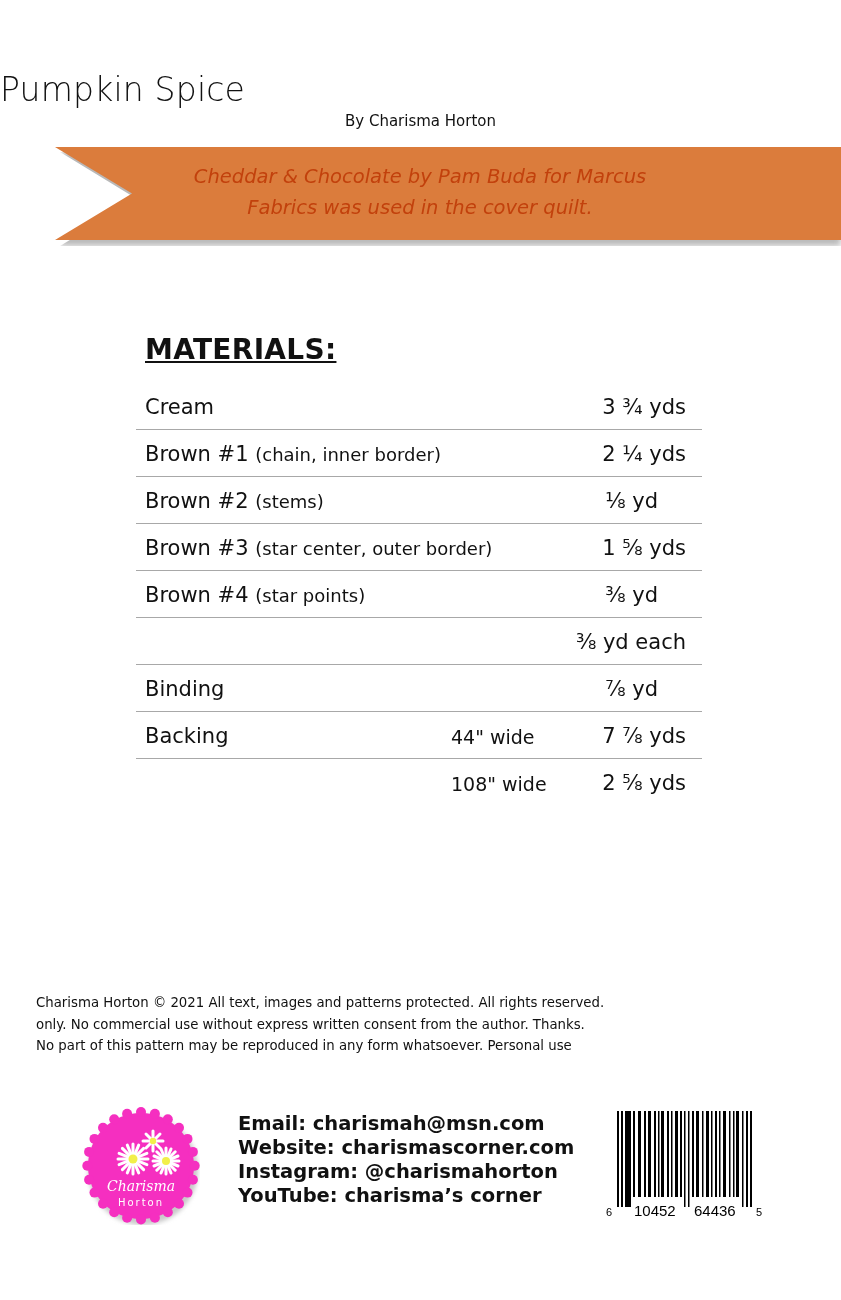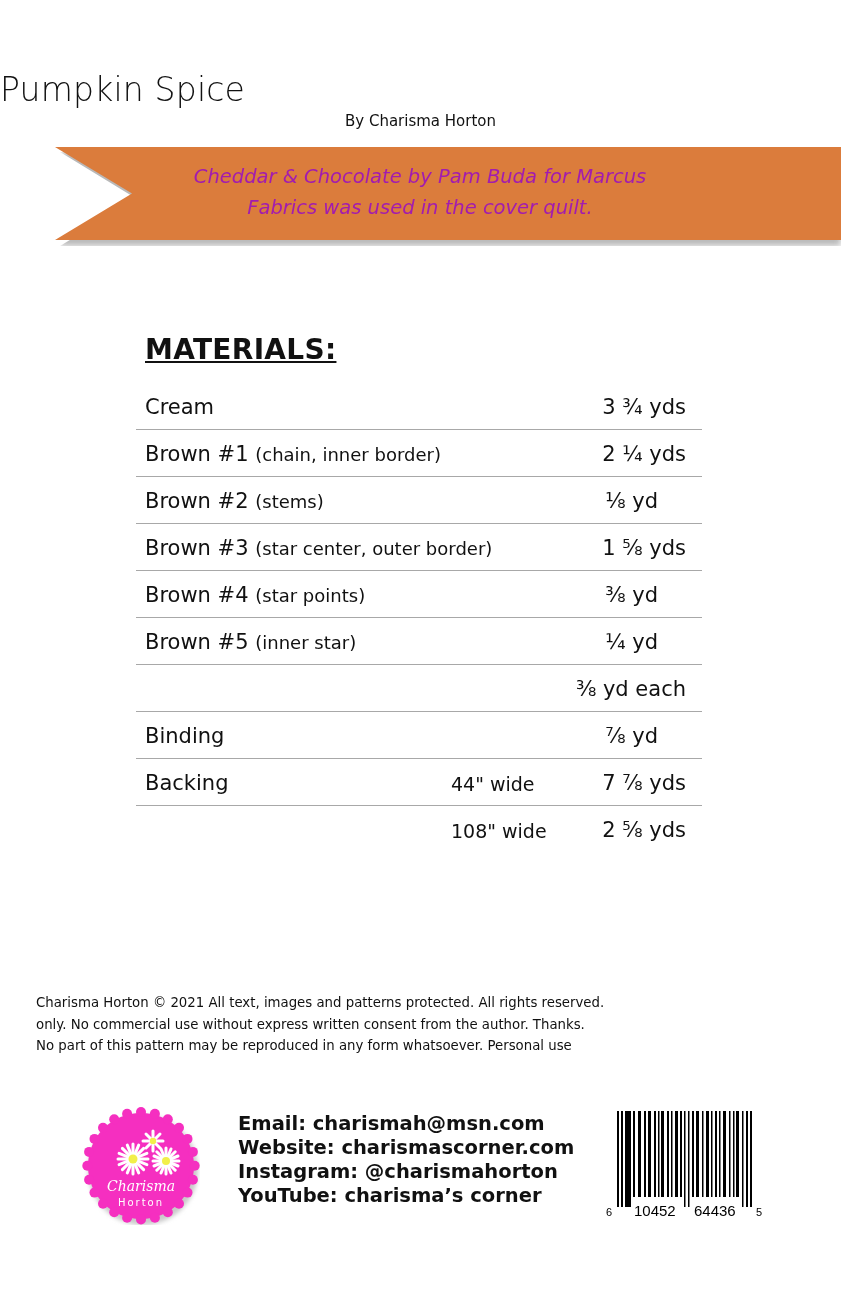--- a/index.html
+++ b/index.html
@@ -1,21 +1,21 @@
 <!DOCTYPE html>
 <html><head>
 <meta charset="utf-8">
 <style>
   html, body { margin: 0; padding: 0; background: #ffffff; }
   body { width: 841px; height: 1300px; position: relative; overflow: hidden; font-family: "DejaVu Sans", sans-serif; color: #111; }
   .title { position: absolute; top: 70px; left: 0; width: 841px; text-align: left; font-size: 33px; font-weight: 300; letter-spacing: 0.2px; }
   .byline { position: absolute; top: 112px; left: 0; width: 841px; text-align: center; font-size: 15px; }
   .banner-shadow { position: absolute; left: 60px; top: 152px; width: 781px; height: 94px; background: #b9b9b9; filter: blur(3px); clip-path: polygon(0 0, 100% 0, 100% 100%, 0 100%, 77px 50%); }
   .banner { position: absolute; left: 55px; top: 147px; width: 786px; height: 93px; background: #db7c3c; clip-path: polygon(0 0, 100% 0, 100% 100%, 0 100%, 77px 50%); }
-  .banner-text { position: absolute; left: 130px; top: 161px; width: 580px; text-align: center; color: #a21caf; font-style: italic; font-size: 19.5px; line-height: 31px; font-weight: 300; }
+  .banner-text { position: absolute; left: 130px; top: 161px; width: 580px; text-align: center; color: #c2410c; font-style: italic; font-size: 19.5px; line-height: 31px; font-weight: 300; }
   .mat-heading { position: absolute; left: 145px; top: 333px; font-size: 28px; font-weight: bold; letter-spacing: 0.3px; text-decoration: underline; }
   .mat-table { position: absolute; left: 136px; top: 383px; width: 566px; }
   .mat-row { position: relative; height: 46px; border-bottom: 1.5px solid #a8a8a8; }
   .mat-row.last { border-bottom: none; }
   .mat-name { position: absolute; left: 9px; top: 12px; font-size: 21px; }
   .mat-name .note { font-size: 18px; }
   .mat-width { position: absolute; left: 315px; top: 14px; font-size: 19px; }
   .mat-qty { position: absolute; right: 16px; top: 12px; font-size: 21px; text-align: right; }
   .legal { position: absolute; left: 0; top: 992px; width: 841px; text-align: left; font-size: 13.3px; line-height: 21.5px; padding-left: 36px; }
   .logo { position: absolute; left: 82px; top: 1107px; width: 118px; height: 118px; }
@@ -50,24 +50,20 @@
     <span class="mat-name"><span>Brown #2</span>&nbsp;<span class="note">(stems)</span></span>
     <span class="mat-qty" style="right:44px">⅛ yd</span>
   </div>
   <div class="mat-row">
     <span class="mat-name"><span>Brown #3</span>&nbsp;<span class="note">(star center, outer border)</span></span>
     <span class="mat-qty">1 ⅝ yds</span>
   </div>
   <div class="mat-row">
     <span class="mat-name"><span>Brown #4</span>&nbsp;<span class="note">(star points)</span></span>
     <span class="mat-qty" style="right:44px">⅜ yd</span>
-  </div>
-  <div class="mat-row">
-    <span class="mat-name"><span>Brown #5</span>&nbsp;<span class="note">(inner star)</span></span>
-    <span class="mat-qty" style="right:44px">¼ yd</span>
   </div>
   <div class="mat-row">
     <span class="mat-qty">⅜ yd each</span>
   </div>
   <div class="mat-row">
     <span class="mat-name"><span>Binding</span></span>
     <span class="mat-qty" style="right:44px">⅞ yd</span>
   </div>
   <div class="mat-row">
     <span class="mat-name"><span>Backing</span></span>

